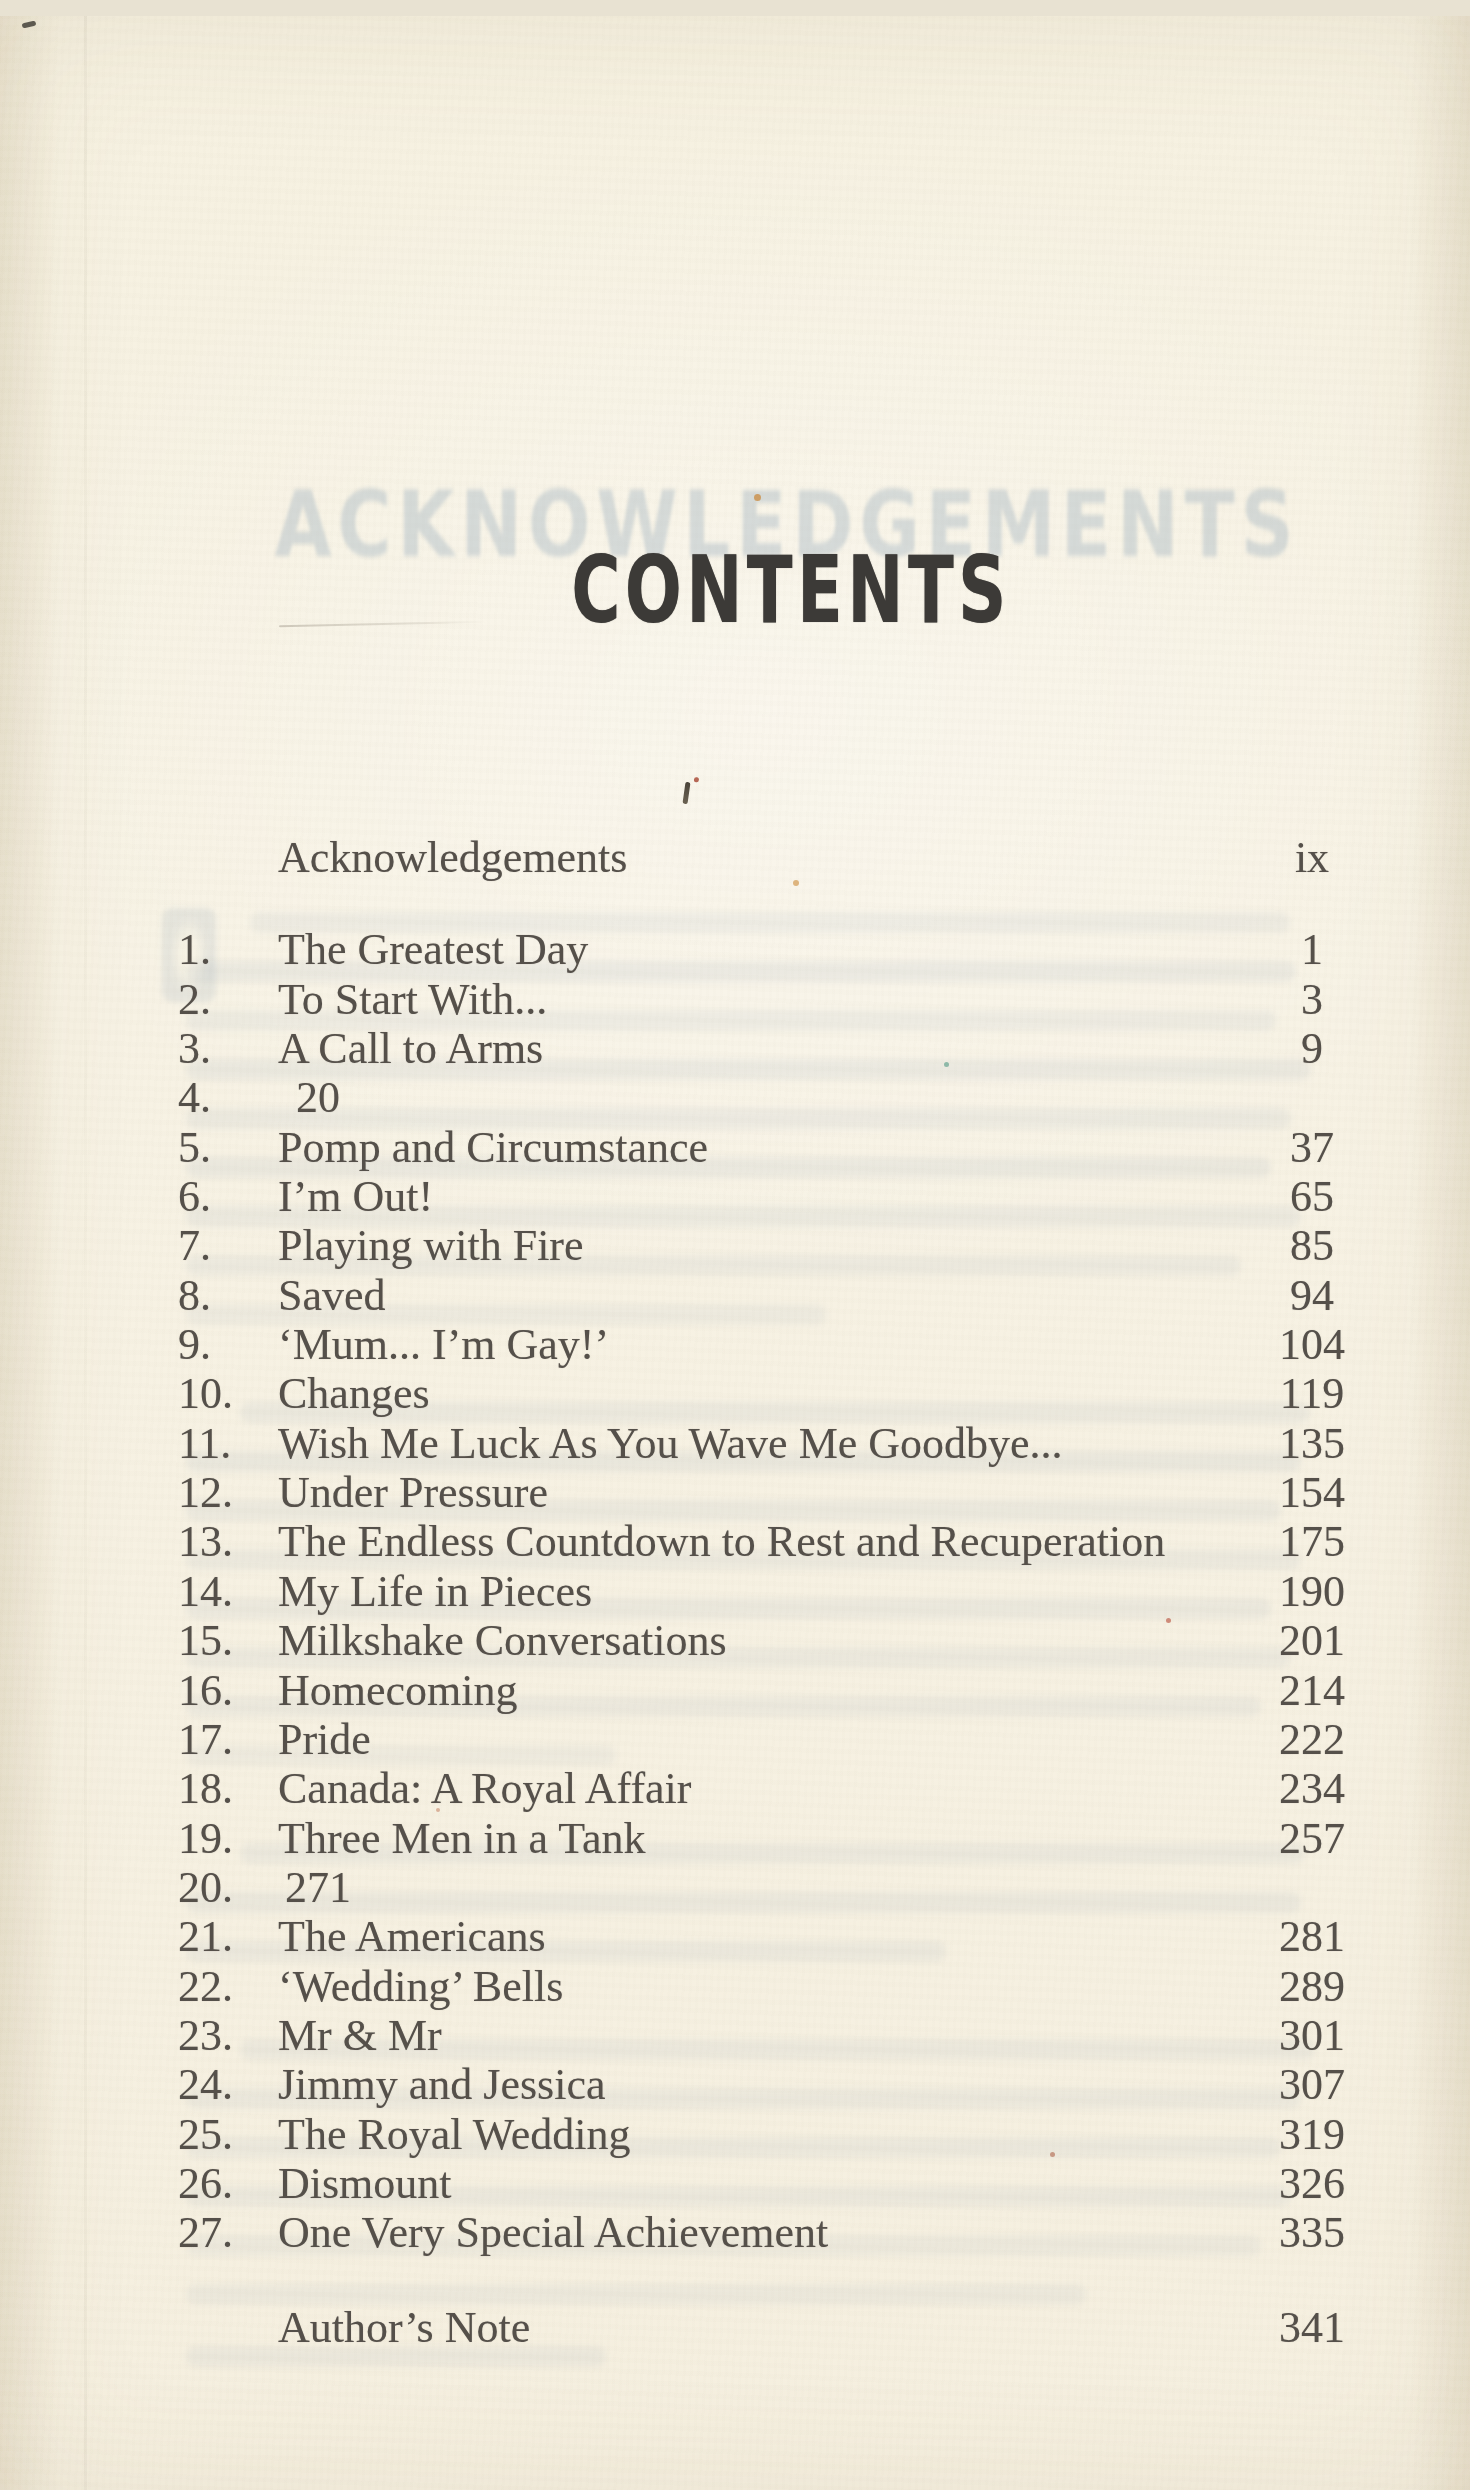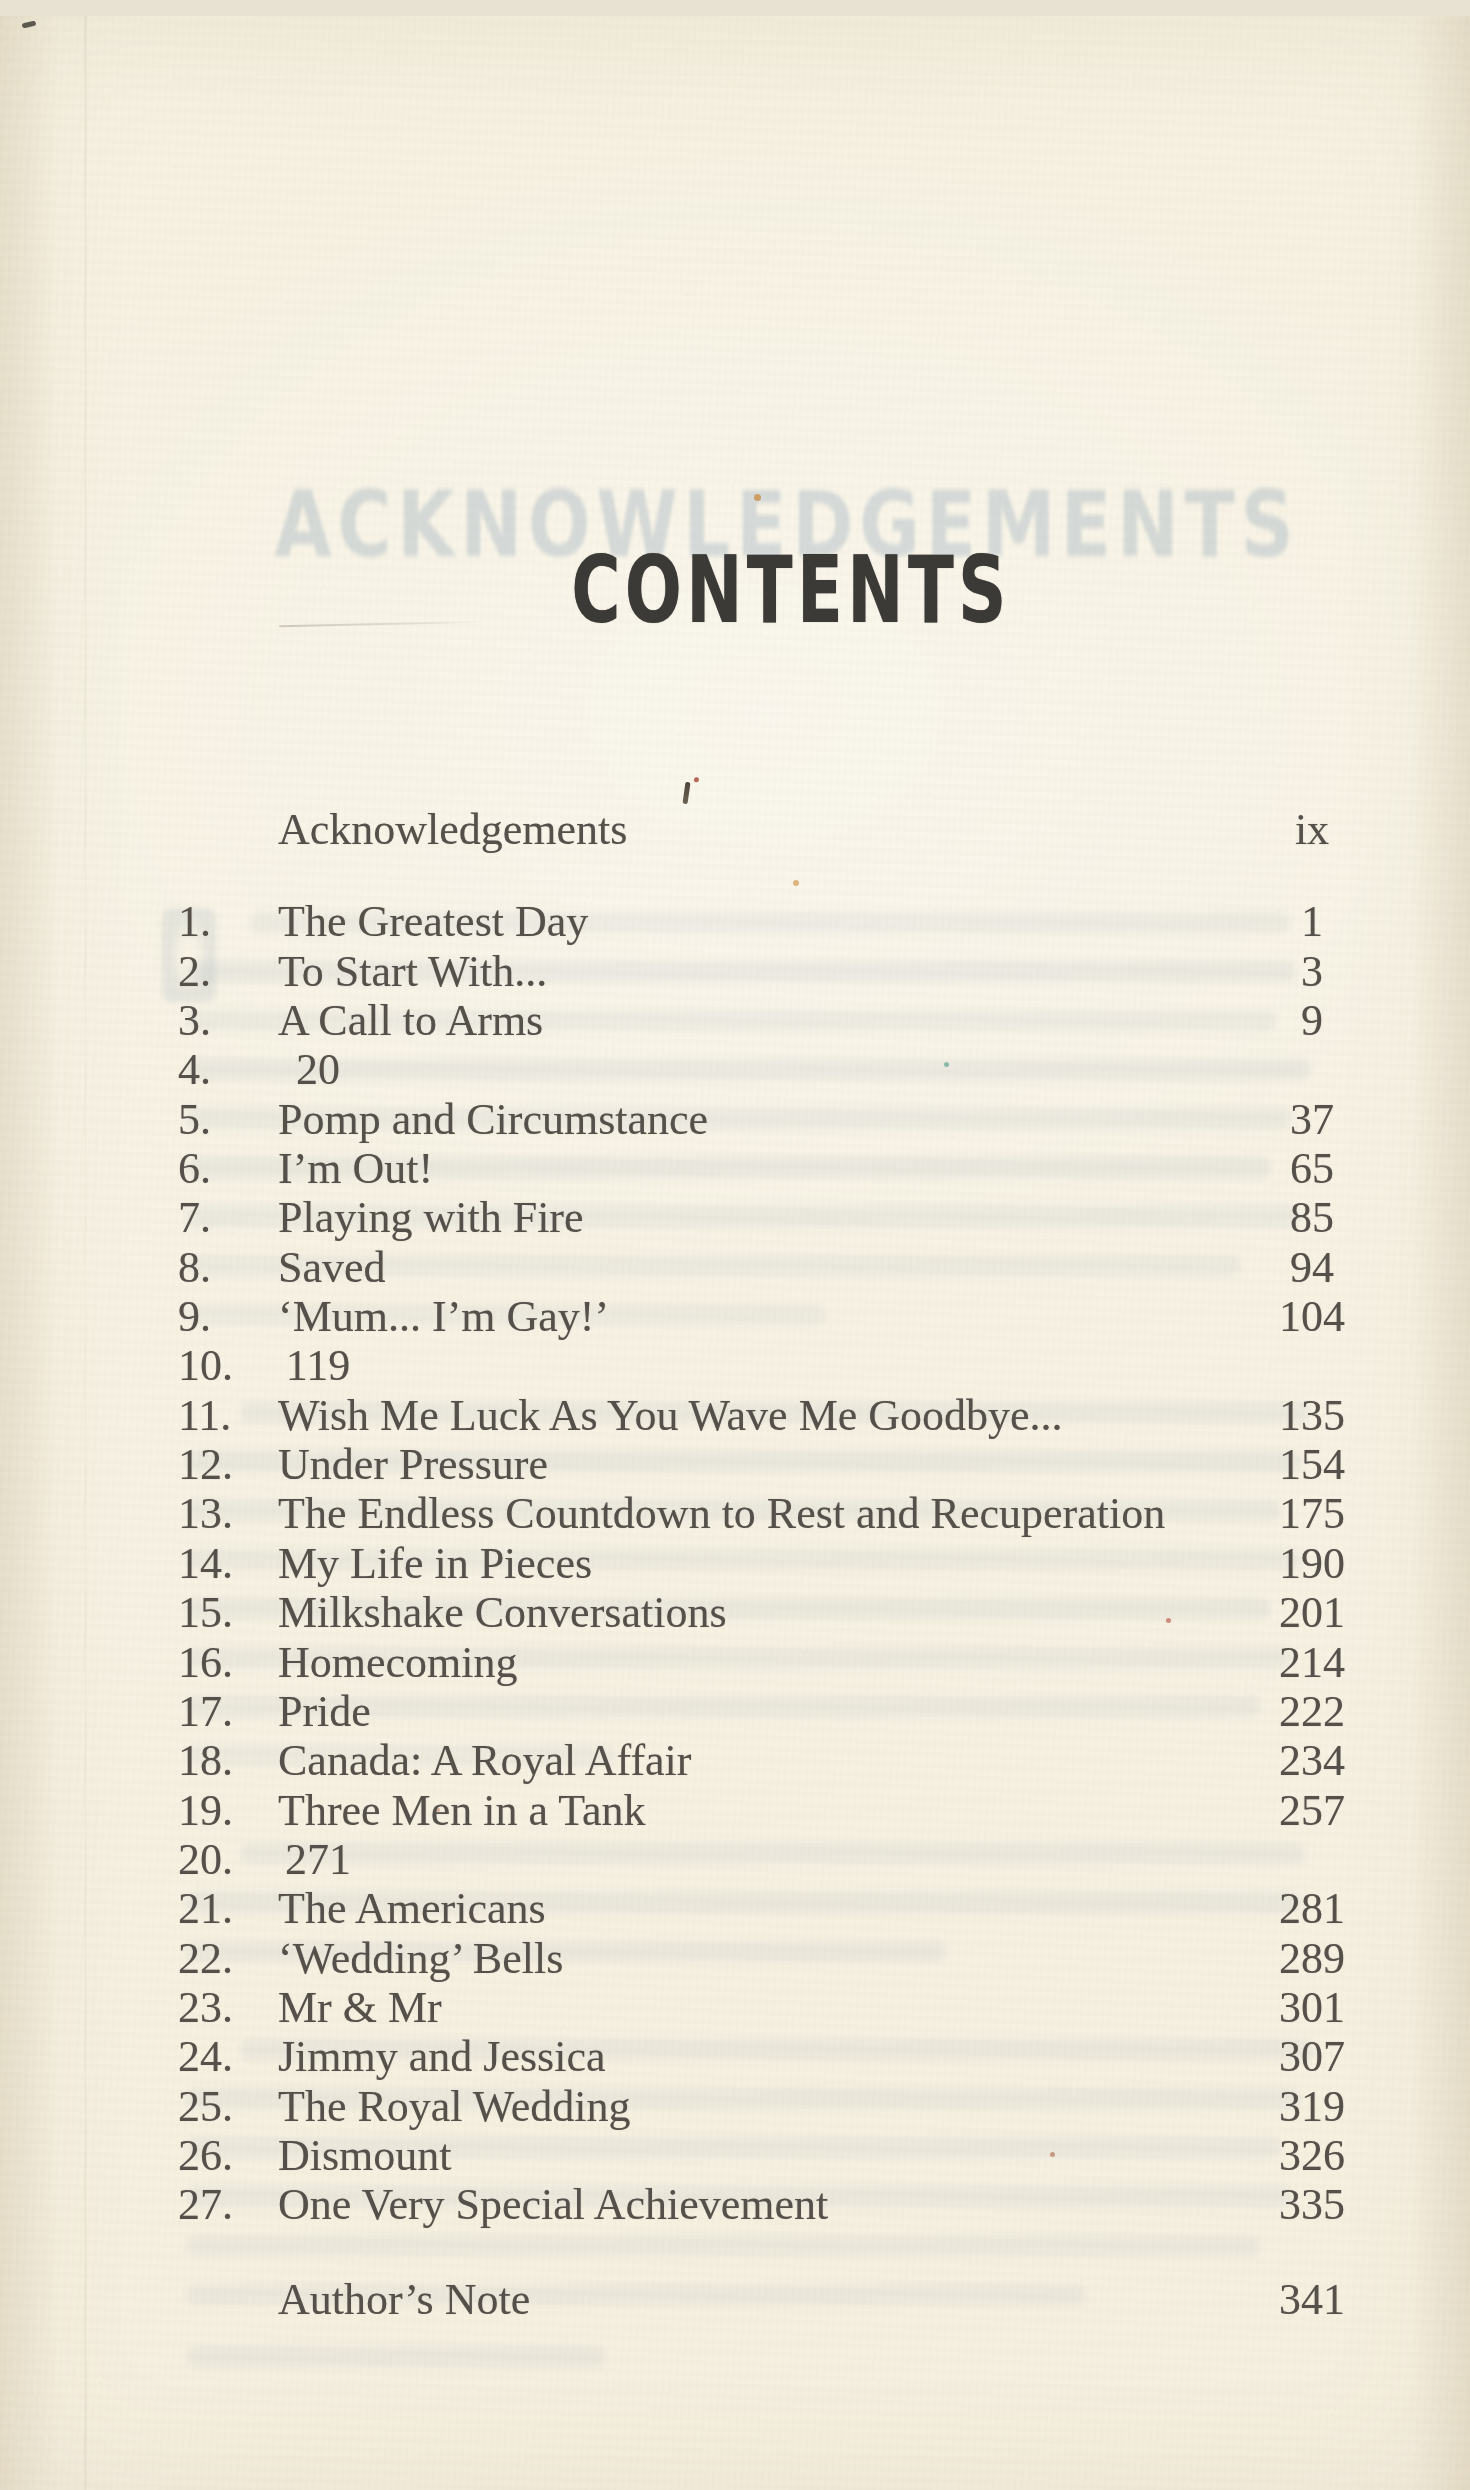--- a/index.html
+++ b/index.html
@@ -48,21 +48,21 @@
   
   .title{
     position:absolute;top:467px;left:791px;z-index:3;
     transform:translateX(-50%) scaleX(0.73);
     font-family:"DejaVu Sans", sans-serif;font-weight:bold;
     font-size:92px;line-height:92px;letter-spacing:6px;white-space:nowrap;
     color:#3c3a37;text-shadow:0 0 1px rgba(60,58,55,0.6);
   }
 
   
-  .toc{position:absolute;left:178px;top:789px;width:1174px;z-index:3;}
+  .toc{position:absolute;left:178px;top:817px;width:1174px;z-index:3;}
   .toc-row{display:flex;align-items:baseline;height:49.35px;line-height:49.35px;
     font-size:44px;color:#55504a;text-shadow:0 0 1px rgba(85,80,74,0.35);}
   .toc-row.sp-first{margin-top:43px;}
   .toc-row.sp-back{margin-top:45px;}
   .toc-num{width:100px;flex:0 0 100px;}
   .toc-title{flex:1 1 auto;white-space:nowrap;overflow:visible;}
   .toc-page{flex:0 0 auto;text-align:center;min-width:80px;}
 
   
   .pencil-line{position:absolute;left:279px;top:607px;width:208px;height:2px;z-index:2;
@@ -175,20 +175,21 @@
         <span class="toc-title">Saved</span>
         <span class="toc-page">94</span>
       </div>
       <div class="toc-row">
         <span class="toc-num">9.</span>
         <span class="toc-title">‘Mum... I’m Gay!’</span>
         <span class="toc-page">104</span>
       </div>
       <div class="toc-row">
         <span class="toc-num">10.</span>
+        <span class="toc-title">Changes</span>
         <span class="toc-page">119</span>
       </div>
       <div class="toc-row">
         <span class="toc-num">11.</span>
         <span class="toc-title">Wish Me Luck As You Wave Me Goodbye...</span>
         <span class="toc-page">135</span>
       </div>
       <div class="toc-row">
         <span class="toc-num">12.</span>
         <span class="toc-title">Under Pressure</span>

